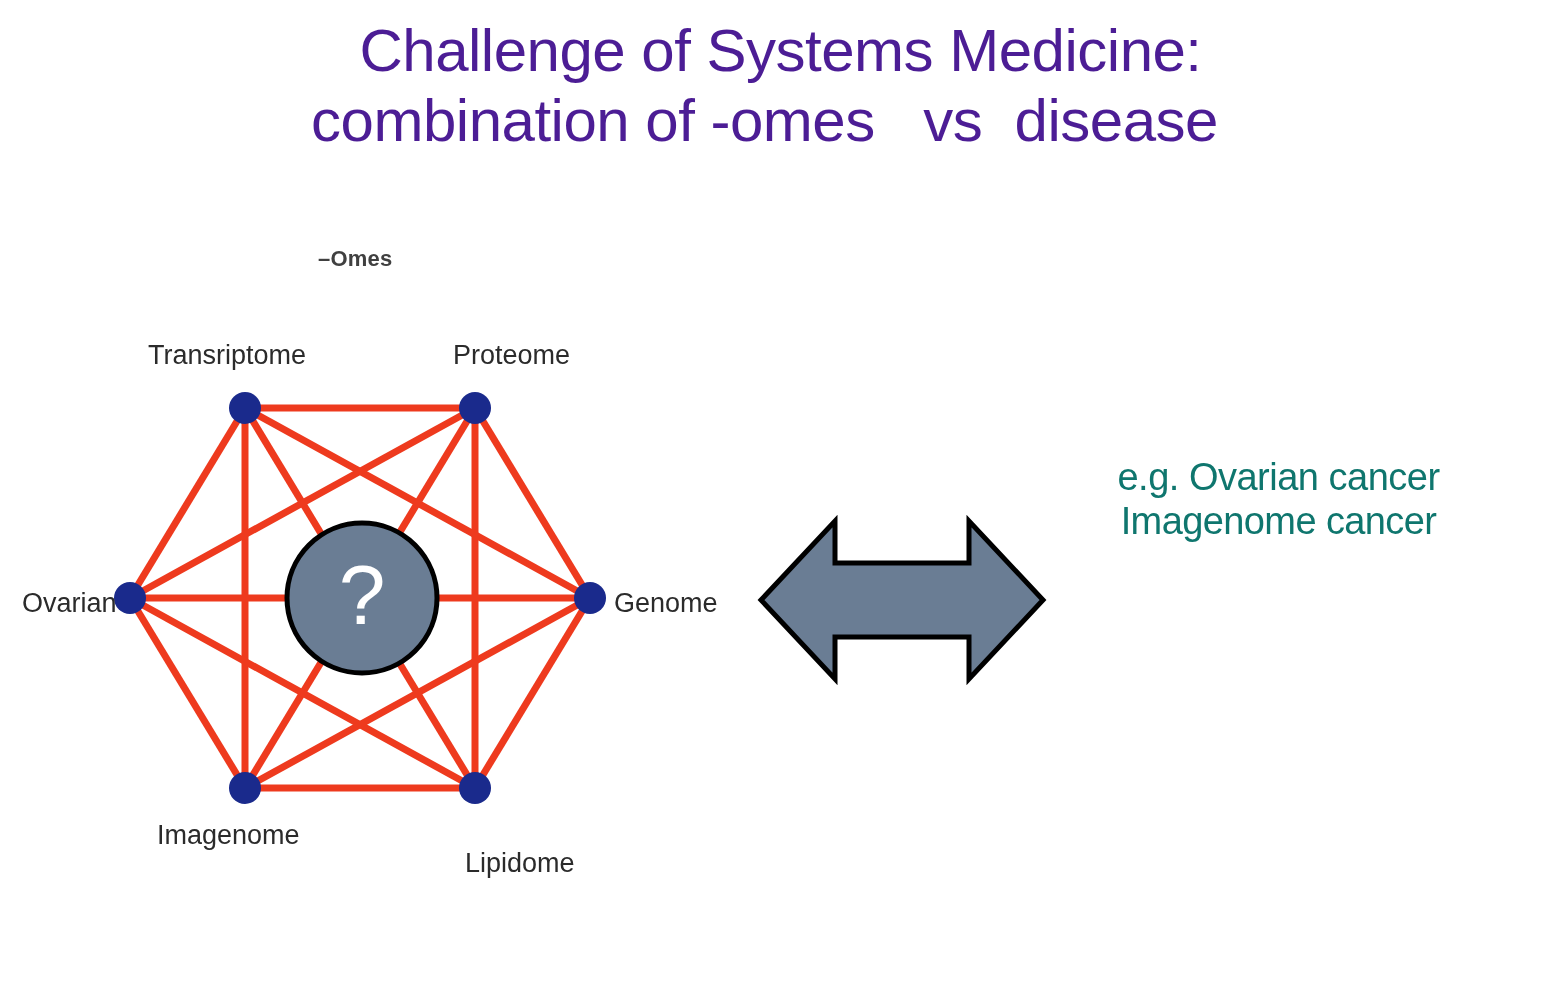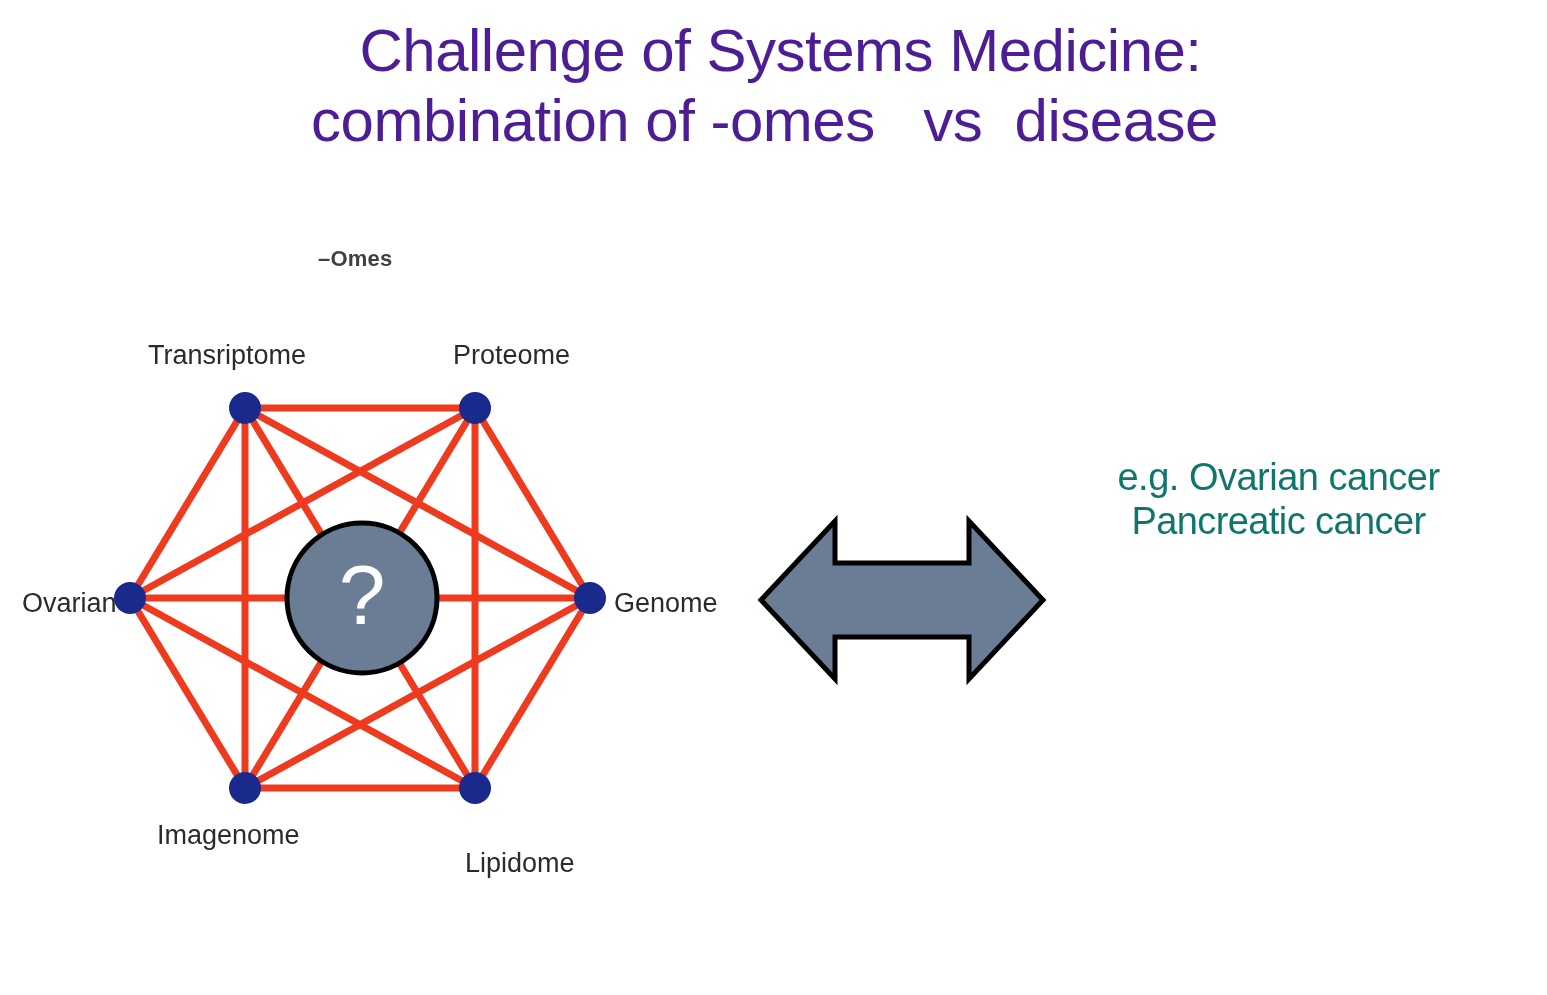--- a/index.html
+++ b/index.html
@@ -162,14 +162,14 @@
 </div>
 
 <div id="relation-arrow">
   <svg viewBox="0 0 290 190" width="290" height="190">
     <polygon points="4,95 78,16 78,58 212,58 212,16 286,95 212,174 212,132 78,132 78,174" fill="#6a7d94" stroke="#000000" stroke-width="5" stroke-linejoin="miter"></polygon>
   </svg>
 </div>
 
 <div id="disease-list">
   <span class="disease-line disease-line-1">e.g. Ovarian cancer</span>
-  <span class="disease-line disease-line-3">Pancreatic cancer</span>
+  <span class="disease-line disease-line-3">Imagenome cancer</span>
 </div>
 
 </body></html>

